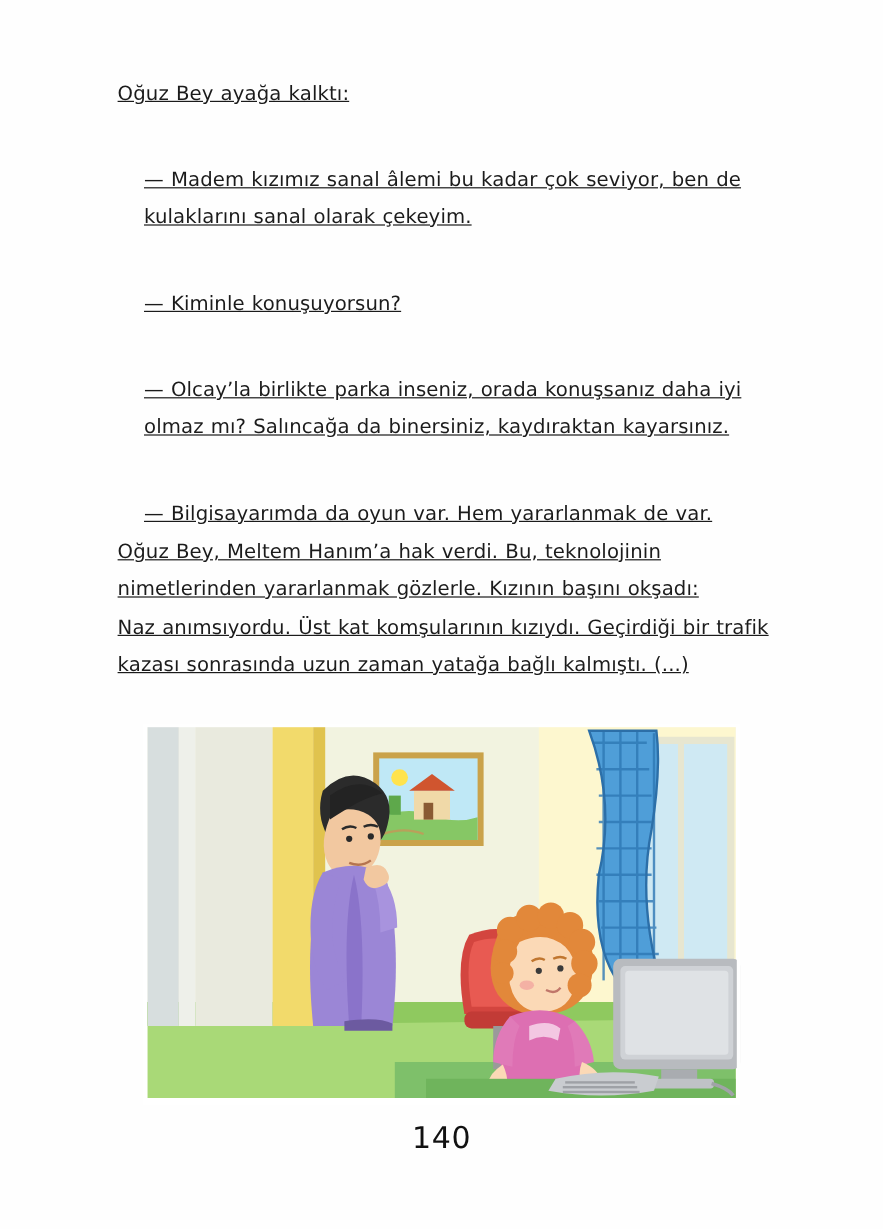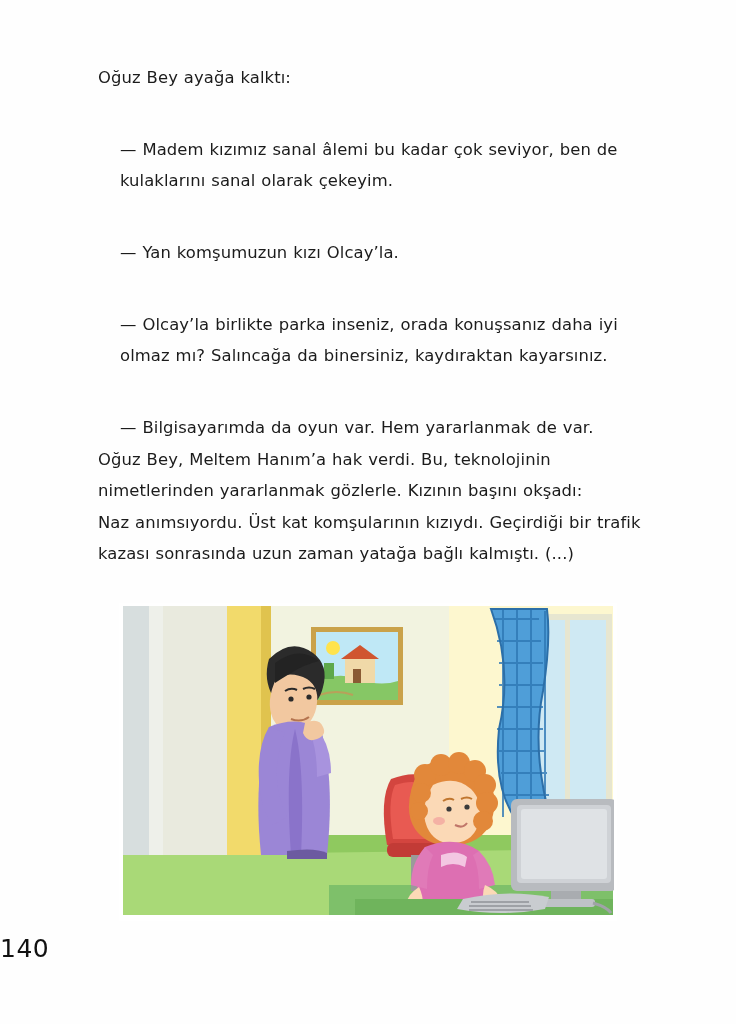--- a/index.html
+++ b/index.html
@@ -28,54 +28,56 @@
     top: 62px;
     width: 566px;
   }
   .para {
     font-size: 16.4px;
     line-height: 31px;
     margin: 0 0 1px 0;
     letter-spacing: 0.1px;
     text-align: left;
     word-spacing: 0.6px;
+    text-decoration: underline;
   }
   .para.dash {
     padding-left: 22px;
     margin-top: 41px;
   }
   .figure {
     position: absolute;
     left: 119px;
     top: 603px;
     width: 498px;
     height: 318px;
     overflow: hidden;
     background: #ffffff;
   }
   .figure svg { display: block; }
   .page-number {
     position: absolute;
     left: 0;
     top: 934px;
     width: 736px;
+    text-align: center;
     font-size: 25px;
     color: #111;
     letter-spacing: 0.5px;
   }
 </style>
 </head>
 <body>
 
 <div class="page">
 
   <div class="text-block">
     <p class="para plain">Oğuz Bey ayağa kalktı:</p>
     <p class="para dash">— Madem kızımız sanal âlemi bu kadar çok seviyor, ben de kulaklarını sanal olarak çekeyim.</p>
-    <p class="para dash">— Yan komşumuzun kızı Olcay’la.</p>
+    <p class="para dash">— Kiminle konuşuyorsun?</p>
     <p class="para dash">— Olcay’la birlikte parka inseniz, orada konuşsanız daha iyi olmaz mı? Salıncağa da binersiniz, kaydıraktan kayarsınız.</p>
     <p class="para dash">— Bilgisayarımda da oyun var. Hem yararlanmak de var.</p>
     <p class="para plain">Oğuz Bey, Meltem Hanım’a hak verdi. Bu, teknolojinin nimetlerinden yararlanmak gözlerle. Kızının başını okşadı:</p>
     <p class="para plain">Naz anımsıyordu. Üst kat komşularının kızıydı. Geçirdiği bir trafik kazası sonrasında uzun zaman yatağa bağlı kalmıştı. (...)</p>
   </div>
 
   <div class="figure">
     <svg width="498" height="318" viewBox="0 0 498 318" xmlns="http://www.w3.org/2000/svg">
 
       <rect x="0" y="0" width="498" height="318" fill="#ffffff"></rect>

